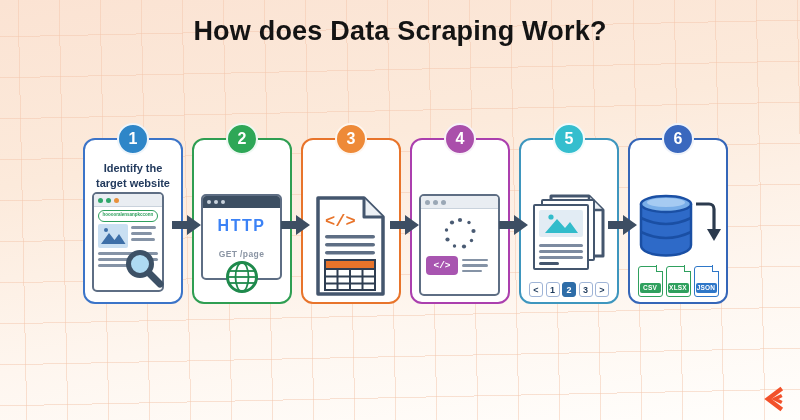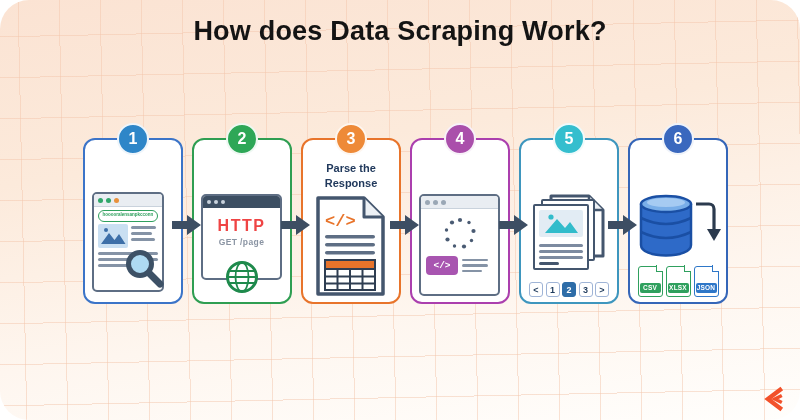--- a/index.html
+++ b/index.html
@@ -1,18 +1,18 @@
 <!DOCTYPE html>
 <html><head>
 <meta charset="utf-8">
 <style>
   html,body{margin:0;padding:0;}
   .canvas{position:relative;width:800px;height:420px;overflow:hidden;
     background:linear-gradient(172deg,#FBE3D3 0%,#FCEADB 35%,#FEF6EF 70%,#FFFEFC 100%);
-    font-family:"Liberation Sans",sans-serif;border-radius:29px;}
+    font-family:"Liberation Sans",sans-serif;}
   .grid-overlay{position:absolute;left:-60px;top:-60px;width:920px;height:540px;
     background-image:
       repeating-linear-gradient(0deg,rgba(243,198,172,.5) 0 1px,transparent 1px 41px),
       repeating-linear-gradient(90deg,rgba(243,198,172,.5) 0 1px,transparent 1px 41px);
     transform:rotate(-1.2deg);z-index:0;}
   .title{position:absolute;top:16px;left:0;right:0;margin:0;text-align:center;
     font-size:27px;font-weight:700;color:#141414;letter-spacing:.2px;z-index:2;}
   .card{position:absolute;top:138px;width:100px;height:166px;background:#fff;
     border:2.5px solid #888;border-radius:12px;box-sizing:border-box;z-index:2;}
   .c1{left:83px}.c2{left:192px}.c3{left:301px}.c4{left:410px}.c5{left:519px}.c6{left:628px}
@@ -36,22 +36,22 @@
   .b1row{display:flex;gap:3px;padding:0 4px;margin-top:2px;}
   .lnc{display:flex;flex-direction:column;gap:3px;padding-top:2px;flex:1;}
   .ln{height:3px;border-radius:2px;background:#8593A6;}
   .b1more{margin:4px 4px 0;display:flex;flex-direction:column;gap:3px;}
   .mag{position:absolute;right:-4px;bottom:0px;width:42px;height:42px;z-index:3;}
 
   
   .b2{position:absolute;left:7px;top:54px;width:81px;height:86px;border:2px solid #5E6E84;
     border-radius:5px;background:#fff;box-sizing:border-box;}
   .b2 .bhead{background:#3D4F63;border-bottom:none;}
-  .http{margin-top:9px;text-align:center;font-size:16px;font-weight:800;color:#ef4444;letter-spacing:1.5px;}
-  .get{margin-top:2px;text-align:center;font-size:8.5px;font-weight:700;color:#8A94A3;letter-spacing:.4px;}
+  .http{margin-top:9px;text-align:center;font-size:16px;font-weight:800;color:#3b82f6;letter-spacing:1.5px;}
+  .get{margin-top:14px;text-align:center;font-size:8.5px;font-weight:700;color:#8A94A3;letter-spacing:.4px;}
   .globe{position:absolute;left:50%;bottom:-17px;transform:translateX(-50%);width:36px;height:36px;}
 
   
   .doc3{position:absolute;left:11px;top:54px;width:73px;height:104px;}
 
   
   .b4{position:absolute;left:7px;top:54px;width:81px;height:102px;border:2px solid #5E6E84;
     border-radius:5px;background:#fff;box-sizing:border-box;}
   .spin{display:block;margin:5px auto 2px;}
   .b4row{display:flex;align-items:center;gap:4px;padding:0 5px;}
@@ -92,20 +92,21 @@
 </style>
 </head>
 <body>
 
 <div class="canvas">
   <div class="grid-overlay"></div>
   <h1 class="title">How does Data Scraping Work?</h1>
 
   <div class="card c1" style="border-color: rgb(59, 116, 200);">
     <div class="badge" style="background-color: rgb(46, 134, 200);">1</div>
+    <div class="card-label">Identify the target website</div>
     <div class="b1">
       <div class="bhead">
         <span class="dot" style="background:#2FA66A"></span>
         <span class="dot" style="background:#2FA66A"></span>
         <span class="dot" style="background:#E8913C"></span>
       </div>
       <div class="b1url">hooooralensanpkcconn</div>
       <div class="b1row">
         <svg width="30" height="24">
           <rect width="30" height="24" rx="2" fill="#C9DFF2"></rect>
@@ -145,21 +146,20 @@
         <ellipse cx="18" cy="18" rx="6.5" ry="14.5" fill="none" stroke="#1F8A4C" stroke-width="1.8"></ellipse>
         <line x1="4.5" y1="12" x2="31.5" y2="12" stroke="#1F8A4C" stroke-width="1.8"></line>
         <line x1="3.5" y1="18" x2="32.5" y2="18" stroke="#1F8A4C" stroke-width="1.8"></line>
         <line x1="4.5" y1="24" x2="31.5" y2="24" stroke="#1F8A4C" stroke-width="1.8"></line>
       </svg>
     </div>
   </div>
 
   <div class="card c3" style="border-color: rgb(232, 116, 43);">
     <div class="badge" style="background-color: rgb(238, 138, 56);">3</div>
-    <div class="card-label">Parse the Response</div>
     <svg class="doc3" viewBox="0 0 73 104">
       <path d="M4 4 H50 L69 23 V100 H4 Z" fill="#fff" stroke="#44566E" stroke-width="3.5" stroke-linejoin="round"></path>
       <path d="M50 4 V23 H69" fill="#EDF1F5" stroke="#44566E" stroke-width="3" stroke-linejoin="round"></path>
       <text x="11" y="32" font-size="17" font-weight="bold" fill="#E8742B" font-family="Liberation Mono, monospace">&lt;/&gt;</text>
       <rect x="11" y="41" width="50" height="3.6" rx="1.8" fill="#5E6E84"></rect>
       <rect x="11" y="49" width="50" height="3.6" rx="1.8" fill="#5E6E84"></rect>
       <rect x="11" y="57" width="50" height="3.6" rx="1.8" fill="#5E6E84"></rect>
       <g stroke="#2F3E52" stroke-width="2">
         <rect x="11" y="66" width="50" height="30" fill="#fff"></rect>
         <rect x="11" y="66" width="50" height="9" fill="#E8742B"></rect>

